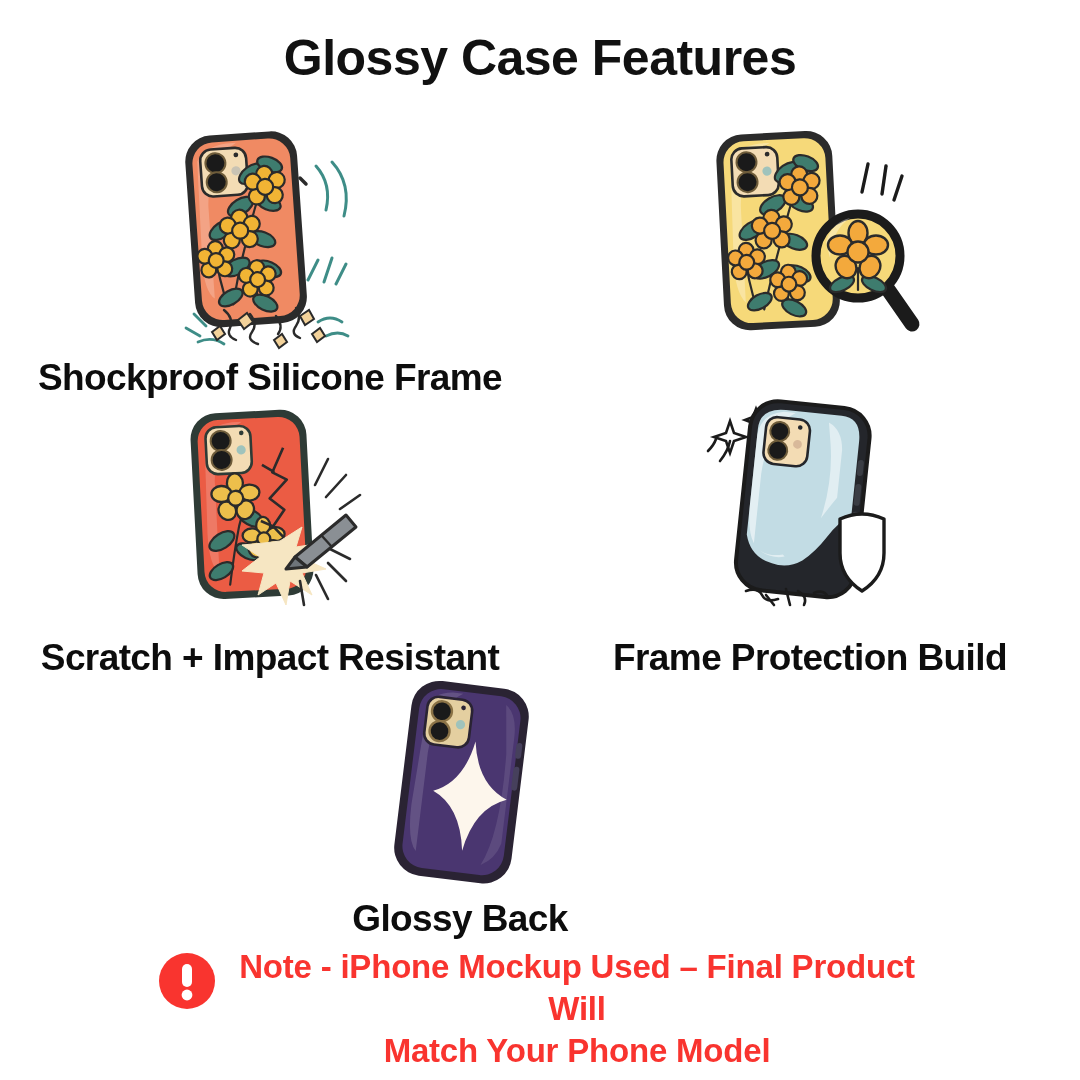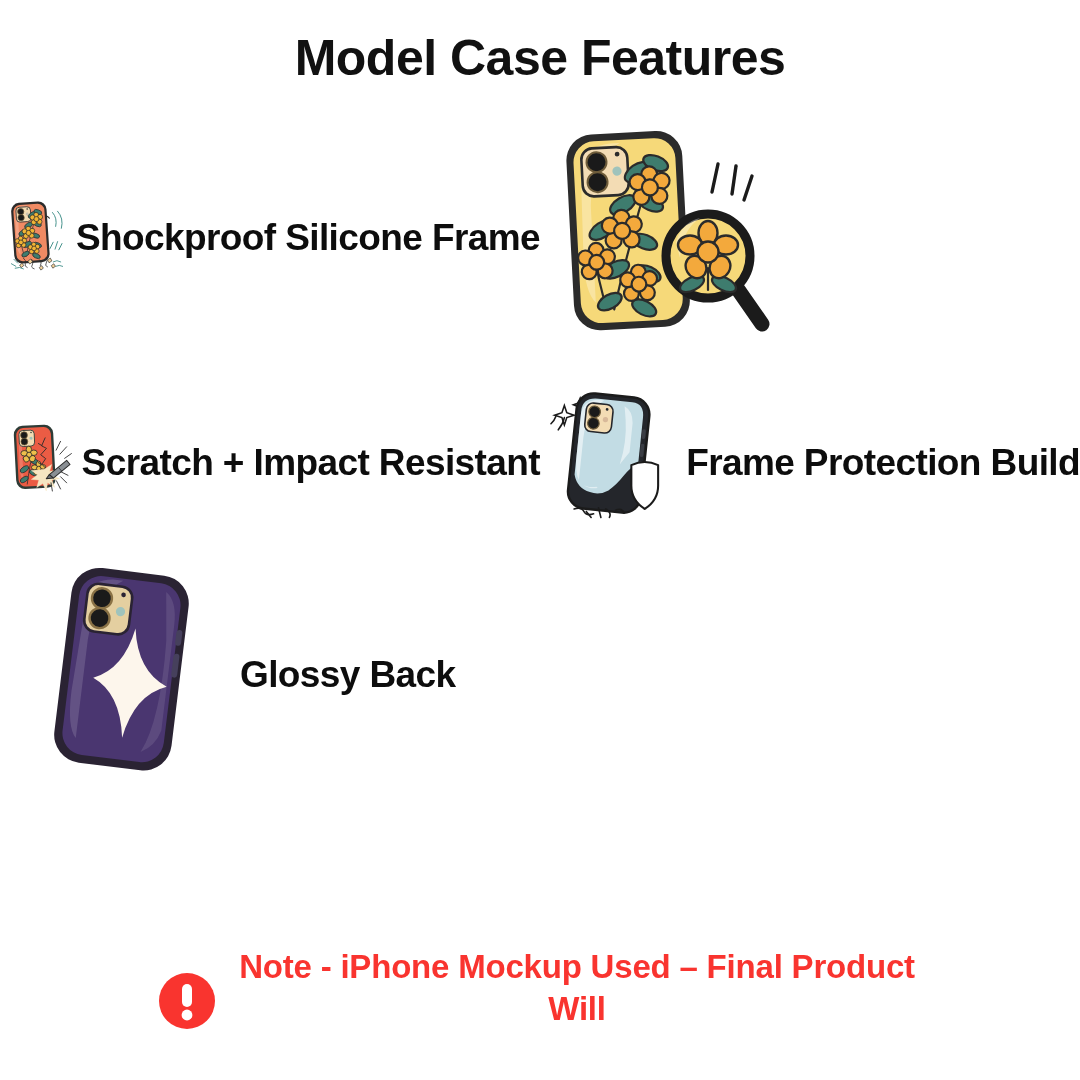--- a/index.html
+++ b/index.html
@@ -43,20 +43,21 @@
     left: 0;
     width: 1080px;
   }
   .feature-row {
     display: flex;
     width: 1080px;
   }
   .feature-cell {
     width: 540px;
     display: flex;
+    flex-direction: column;
     align-items: center;
   }
   .feature-cell.single {
     width: 920px;
     align-items: center;
   }
   .art-box {
     width: 240px;
     height: 232px;
     position: relative;
@@ -73,31 +74,31 @@
   .feature-label {
     font-size: 37px;
     font-weight: 700;
     color: #0d0d0d;
     text-align: center;
     letter-spacing: -0.6px;
     line-height: 1.1;
     white-space: nowrap;
   }
   .row1 .feature-label { margin-top: 8px; }
-  .row2 .feature-label { margin-top: 12px; }
+  .row2 .feature-label { margin-top: 24px; }
   .row3 .feature-label { margin-top: 6px; }
 
   
   .note {
     position: absolute;
     left: 0;
     top: 946px;
     width: 1080px;
     display: flex;
-    align-items: flex-end;
+    align-items: flex-start;
     justify-content: center;
   }
   .note-icon {
     width: 58px;
     height: 58px;
     flex: 0 0 58px;
     margin-right: 16px;
     margin-top: 6px;
   }
   .note-text {
@@ -109,21 +110,21 @@
     max-width: 690px;
     letter-spacing: -0.2px;
   }
   .note-text .line2 { display: block; }
 </style>
 </head>
 <body>
 
 <div class="page">
 
-  <div class="page-title">Model Case Features</div>
+  <div class="page-title">Glossy Case Features</div>
 
   <div class="features">
 
     <div class="feature-row row1">
 
       <div class="feature-cell">
         <div class="art-box">
           <svg viewBox="0 0 240 232" xmlns="http://www.w3.org/2000/svg">
 
             <g stroke="#2B2B2B" stroke-width="3.5" stroke-linecap="round" fill="none">
@@ -509,16 +510,17 @@
   <div class="note">
     <div class="note-icon">
       <svg viewBox="0 0 58 58" xmlns="http://www.w3.org/2000/svg">
         <circle cx="29" cy="29" r="28" fill="#F9342F"></circle>
         <rect x="24" y="12" width="10" height="23" rx="5" fill="#ffffff"></rect>
         <circle cx="29" cy="43" r="5.4" fill="#ffffff"></circle>
       </svg>
     </div>
     <div class="note-text">
       <span>Note - iPhone Mockup Used – Final Product Will</span>
+      <span class="line2">Match Your Phone Model</span>
     </div>
   </div>
 
 </div>
 
 </body></html>

